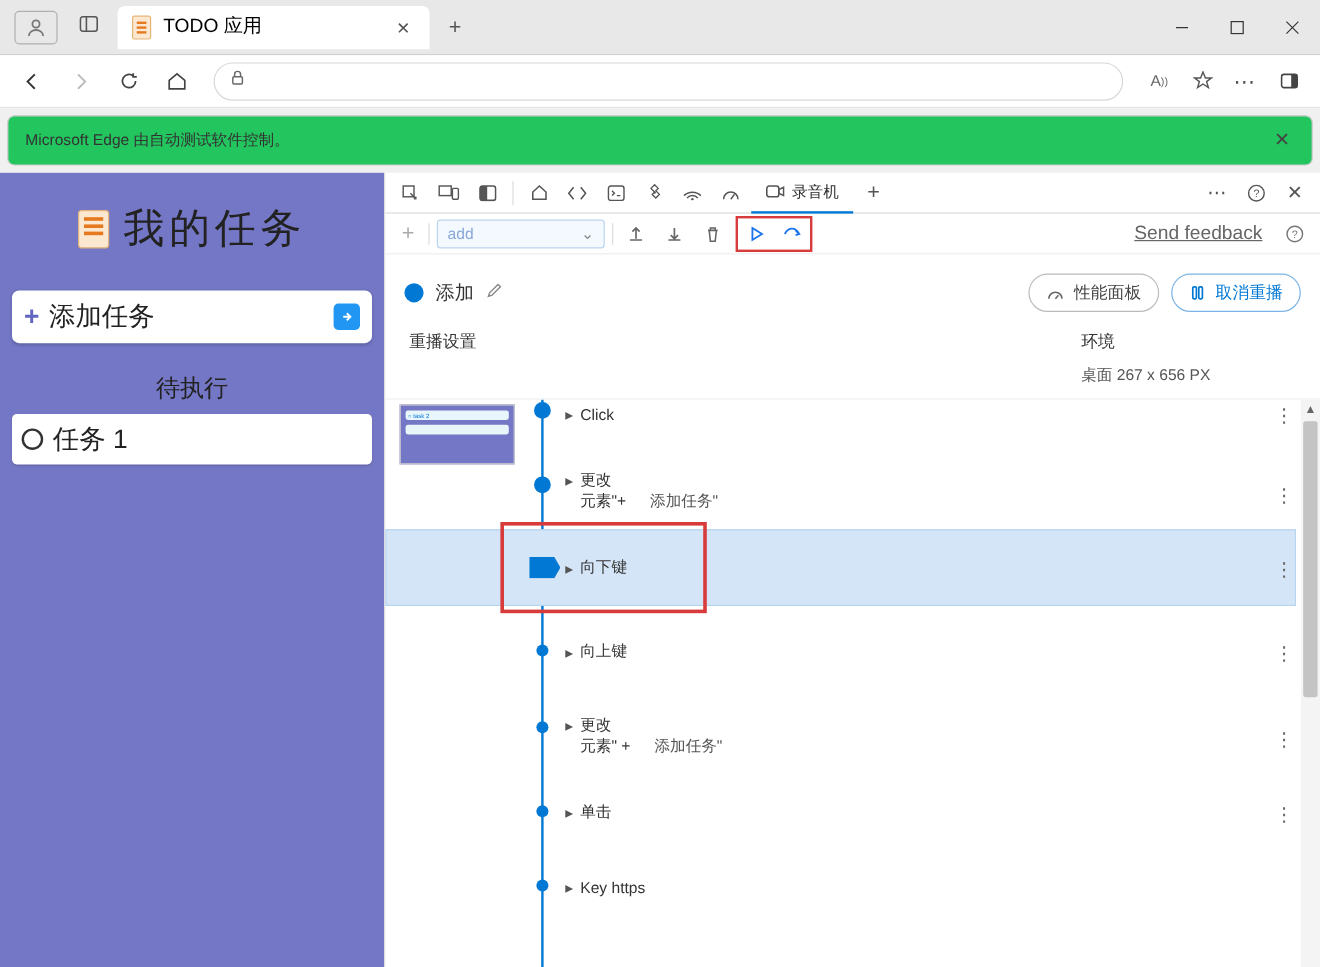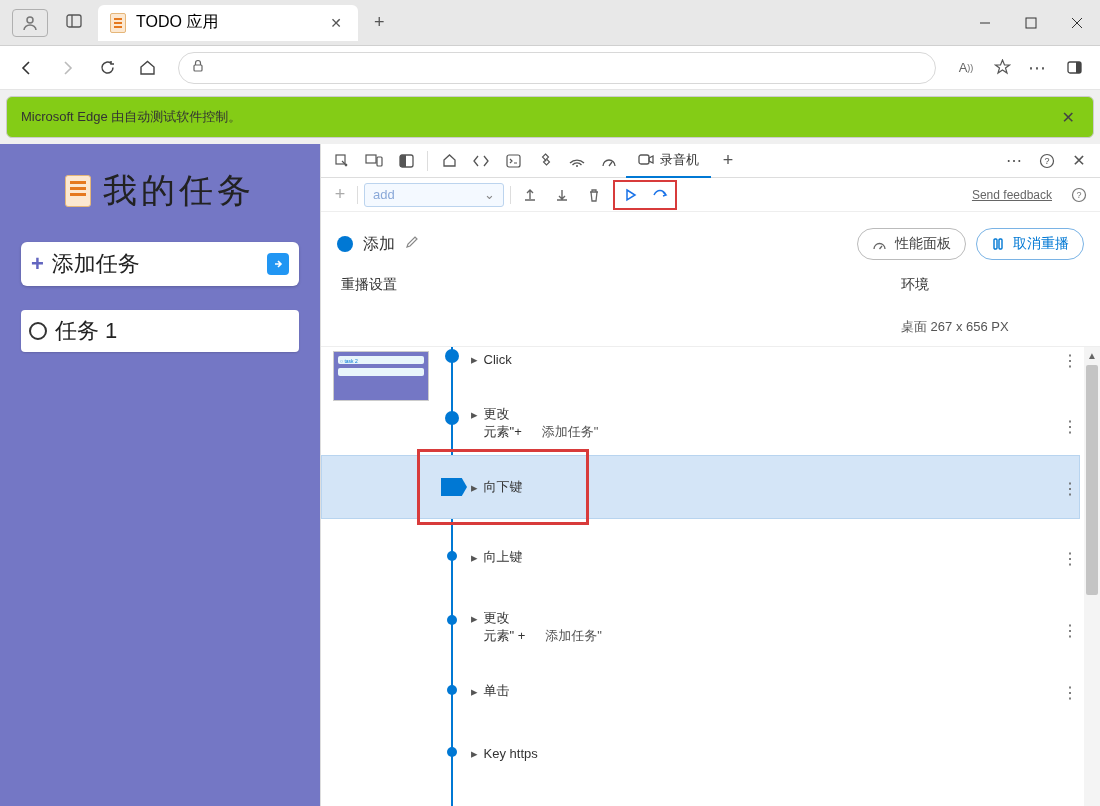--- a/index.html
+++ b/index.html
@@ -23,28 +23,28 @@
 .nav-btn { width:34px; height:34px; display:flex; align-items:center; justify-content:center; color:#555; border-radius:4px; }
 .nav-btn.disabled { color:#bbb; }
 .urlbox { flex:1; height:32px; border:1px solid #d8d8d8; border-radius:16px; display:flex; align-items:center; padding:0 12px; gap:10px; margin:0 8px; }
 .urlbox .lock { color:#666; }
 .urlbox .url { color:#777; font-size:14px; flex:1; white-space:nowrap; overflow:hidden; }
 .urlbox .url .dark { color:#222; }
 .url-right { display:flex; gap:4px; align-items:center; }
 .url-right .ico { width:32px; height:32px; display:flex; align-items:center; justify-content:center; color:#555; }
 
 
-.auto-banner { height:42px; background:#84cc16; border:1px solid #ccc; border-radius:6px; margin:6px; display:flex; align-items:center; padding:0 14px; font-size:13px; color:#333; }
+.auto-banner { height:42px; background:#22c55e; border:1px solid #ccc; border-radius:6px; margin:6px; display:flex; align-items:center; padding:0 14px; font-size:13px; color:#333; }
 .auto-banner .close-banner { margin-left:auto; font-size:16px; color:#444; padding:4px; }
 
 
 .content { display:flex; height:calc(806px - 46px - 44px - 54px); }
 
 
-.app { width:320px; background:#7477c5; padding:14px 21px; color:#222; }
+.app { width:320px; background:#7477c5; padding:14px 10px; color:#222; }
 .app-title { display:flex; align-items:center; justify-content:center; gap:12px; margin:10px 0 28px; }
 .app-title .clip { width:26px; height:32px; background:#fce8d1; border:1px solid #e5b679; border-radius:3px; position:relative; }
 .app-title .clip::before { content:""; position:absolute; top:5px; left:4px; right:4px; height:3px; background:#e5791f; box-shadow:0 6px 0 #e5791f, 0 12px 0 #e5791f; }
 .app-title h1 { font-family: "KaiTi","STKaiti",serif; font-weight:normal; font-size:34px; letter-spacing:4px; }
 .add-task { background:#fff; border-radius:6px; height:44px; display:flex; align-items:center; padding:0 10px; margin-bottom:24px; box-shadow:0 1px 3px rgba(0,0,0,.2); }
 .add-task .plus { color:#6366c0; font-size:22px; font-weight:bold; margin-right:8px; }
 .add-task .txt { font-family:Liberation Serif, serif; font-size:22px; flex:1; }
 .add-task .go { width:22px; height:22px; background:#2196f3; border-radius:4px; display:flex; align-items:center; justify-content:center; color:#fff; }
 .pending-hdr { text-align:center; font-family:"KaiTi","STKaiti",serif; font-size:20px; margin-bottom:8px; }
 .task { background:#fff; border-radius:4px; height:42px; display:flex; align-items:center; padding:0 8px; margin-bottom:8px; font-family:"KaiTi","STKaiti",serif; font-size:22px; box-shadow:0 1px 2px rgba(0,0,0,.15); }
@@ -60,32 +60,32 @@
 .dt-tabs .right { margin-left:auto; display:flex; gap:2px; }
 .dt-toolbar { height:34px; display:flex; align-items:center; padding:0 8px; gap:6px; border-bottom:1px solid #eee; }
 .dt-toolbar .plus { color:#aaa; font-size:18px; width:22px; text-align:center; }
 .dt-toolbar .sep { width:1px; height:18px; background:#ddd; }
 .dt-toolbar .add-field { border:1px solid #bcd4ee; background:#f4f9ff; height:24px; border-radius:3px; width:140px; display:flex; align-items:center; padding:0 8px; color:#8aa8d8; font-size:13px; }
 .dt-toolbar .add-field .chev { margin-left:auto; color:#888; }
 .dt-toolbar .tb-ico { width:26px; height:26px; display:flex; align-items:center; justify-content:center; color:#666; border-radius:3px; }
 .dt-toolbar .play-group { border:2px solid #d83b3b; height:30px; display:flex; align-items:center; padding:0 2px; gap:4px; }
 .dt-toolbar .play-group .tb-ico { color:#1a73e8; }
 .dt-toolbar .right { margin-left:auto; display:flex; align-items:center; gap:14px; }
-.dt-toolbar .feedback { color:#666; font-size:12px; text-decoration:underline; }
+.dt-toolbar .feedback { color:#666; font-size:16px; text-decoration:underline; }
 .rec-header { padding:16px 16px 10px; display:flex; align-items:center; gap:10px; }
 .rec-header .dot { width:16px; height:16px; background:#0078d4; border-radius:50%; }
 .rec-header .name { font-size:16px; color:#333; }
 .rec-header .pencil { color:#888; }
 .rec-header .right { margin-left:auto; display:flex; gap:10px; }
 .pill { border:1px solid #bbb; border-radius:18px; height:32px; display:flex; align-items:center; padding:0 14px; gap:8px; font-size:14px; color:#444; }
 .pill.blue { color:#0078d4; border-color:#7ab3e5; }
 .settings-row { display:flex; padding:6px 20px 10px; font-size:14px; color:#333; }
 .settings-row .col { flex:0 0 auto; }
 .settings-row .col.left { width:560px; }
-.settings-row .lbl { margin-bottom:24px; font-size:14px; }
+.settings-row .lbl { margin-bottom:10px; font-size:14px; }
 .settings-row .vals { display:flex; gap:40px; color:#555; font-size:13px; }
 .settings-row .vals .divider { width:1px; background:#ccc; }
 
 .steps { flex:1; overflow:hidden; position:relative; border-top:1px solid #eee; }
 .steps-inner { position:absolute; inset:0; overflow:hidden; }
 .thumb { position:absolute; left:12px; top:4px; width:96px; height:50px; background:#7477c5; border:1px solid #ccc; }
 .thumb .bar { position:absolute; left:4px; right:4px; height:8px; background:#e8f5fb; border-radius:2px; }
 .thumb .bar.b1 { top:4px; }
 .thumb .bar.b2 { top:16px; }
 .thumb .line1 { position:absolute; left:6px; top:6px; font-size:5px; color:#0078d4; }
@@ -204,20 +204,21 @@
     </div>
     <div class="add-task">
       <span class="plus">+</span>
       <span class="txt">添加任务</span>
       <span class="go">
           <svg width="12" height="12" viewBox="0 0 12 12">
             <path d="M3 6h5M6 3l3 3-3 3" fill="none" stroke="#fff" stroke-width="1.6"></path>
           </svg>
         </span>
     </div>
+    <div class="pending-hdr">待执行</div>
     <div class="task">
         <span class="ring"></span>
         <span>任务 1</span>
       </div>
   </div>
 
   <div class="devtools">
     <div class="dt-tabs">
       <div class="ico">
           <svg width="16" height="16" viewBox="0 0 16 16">

